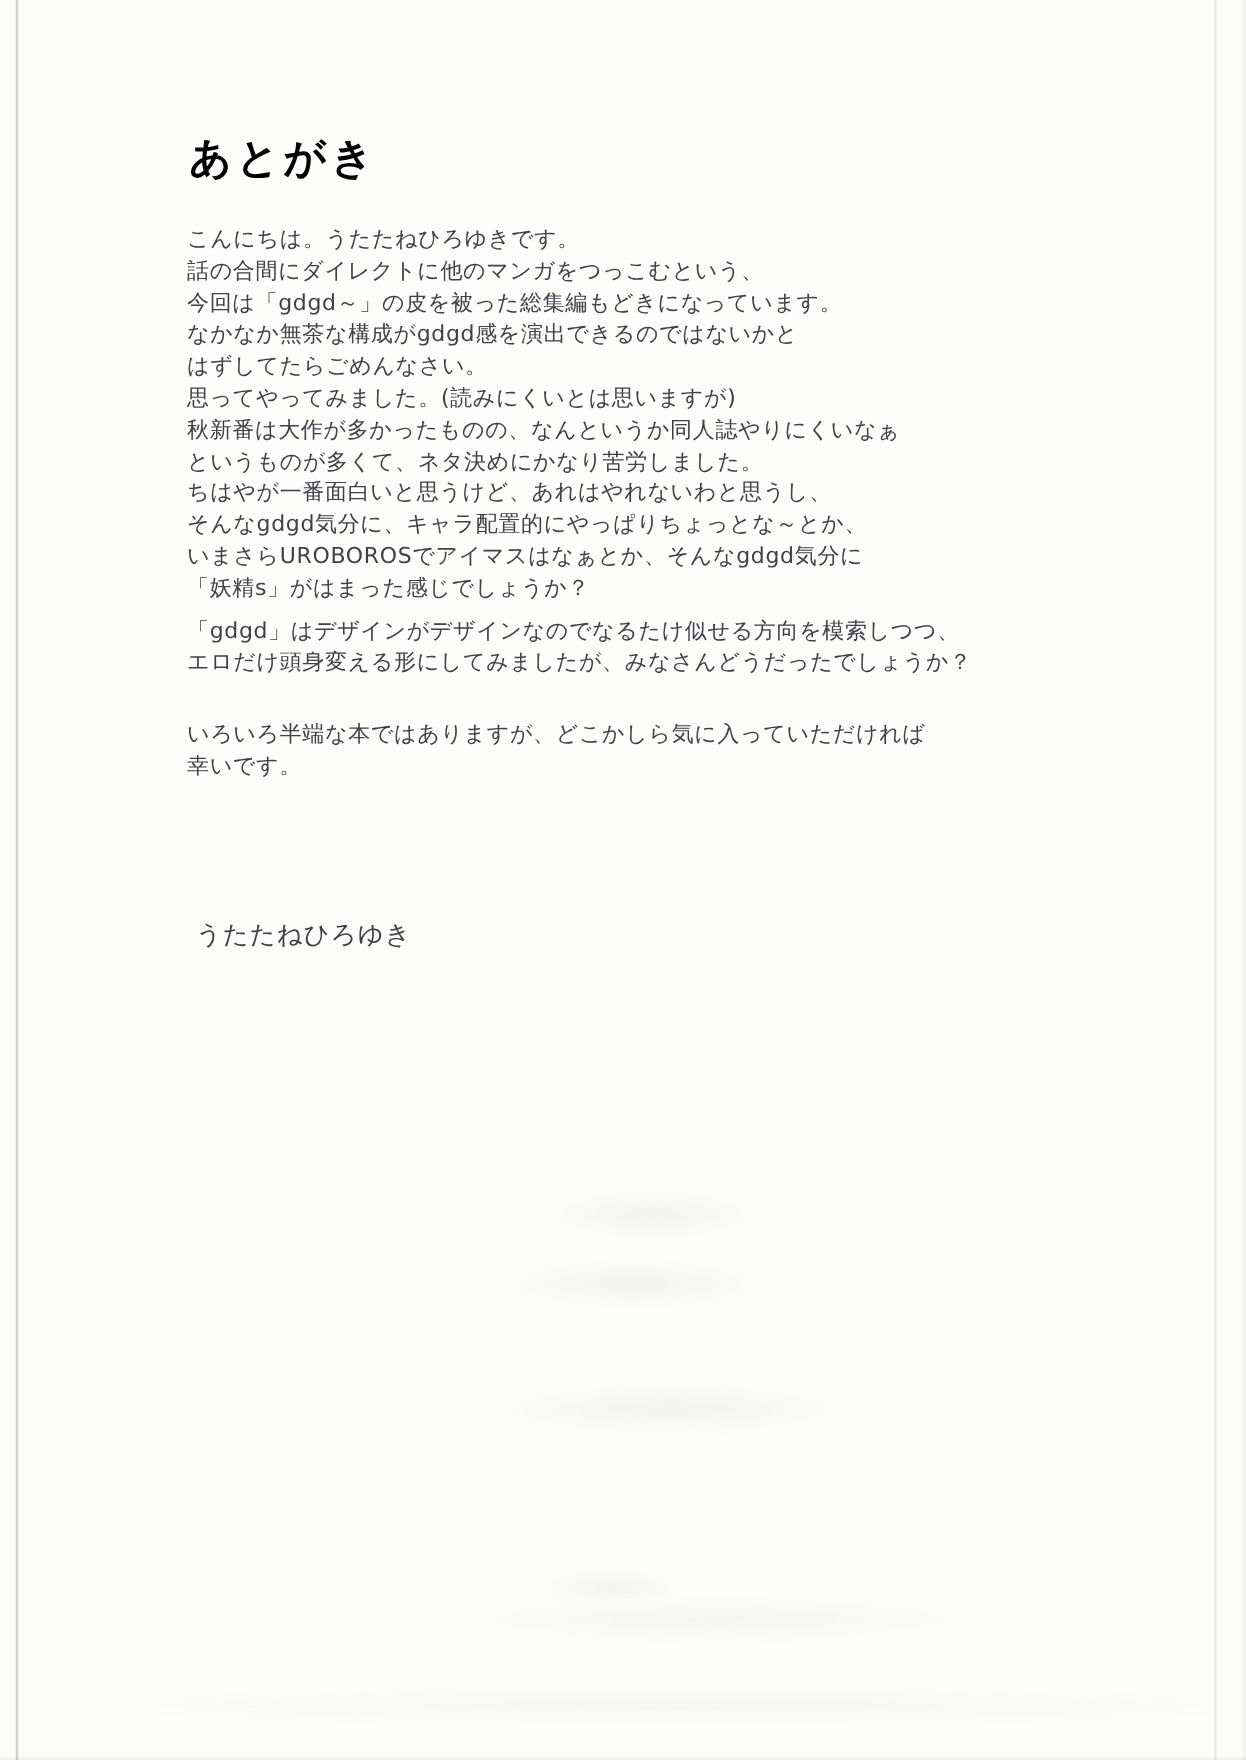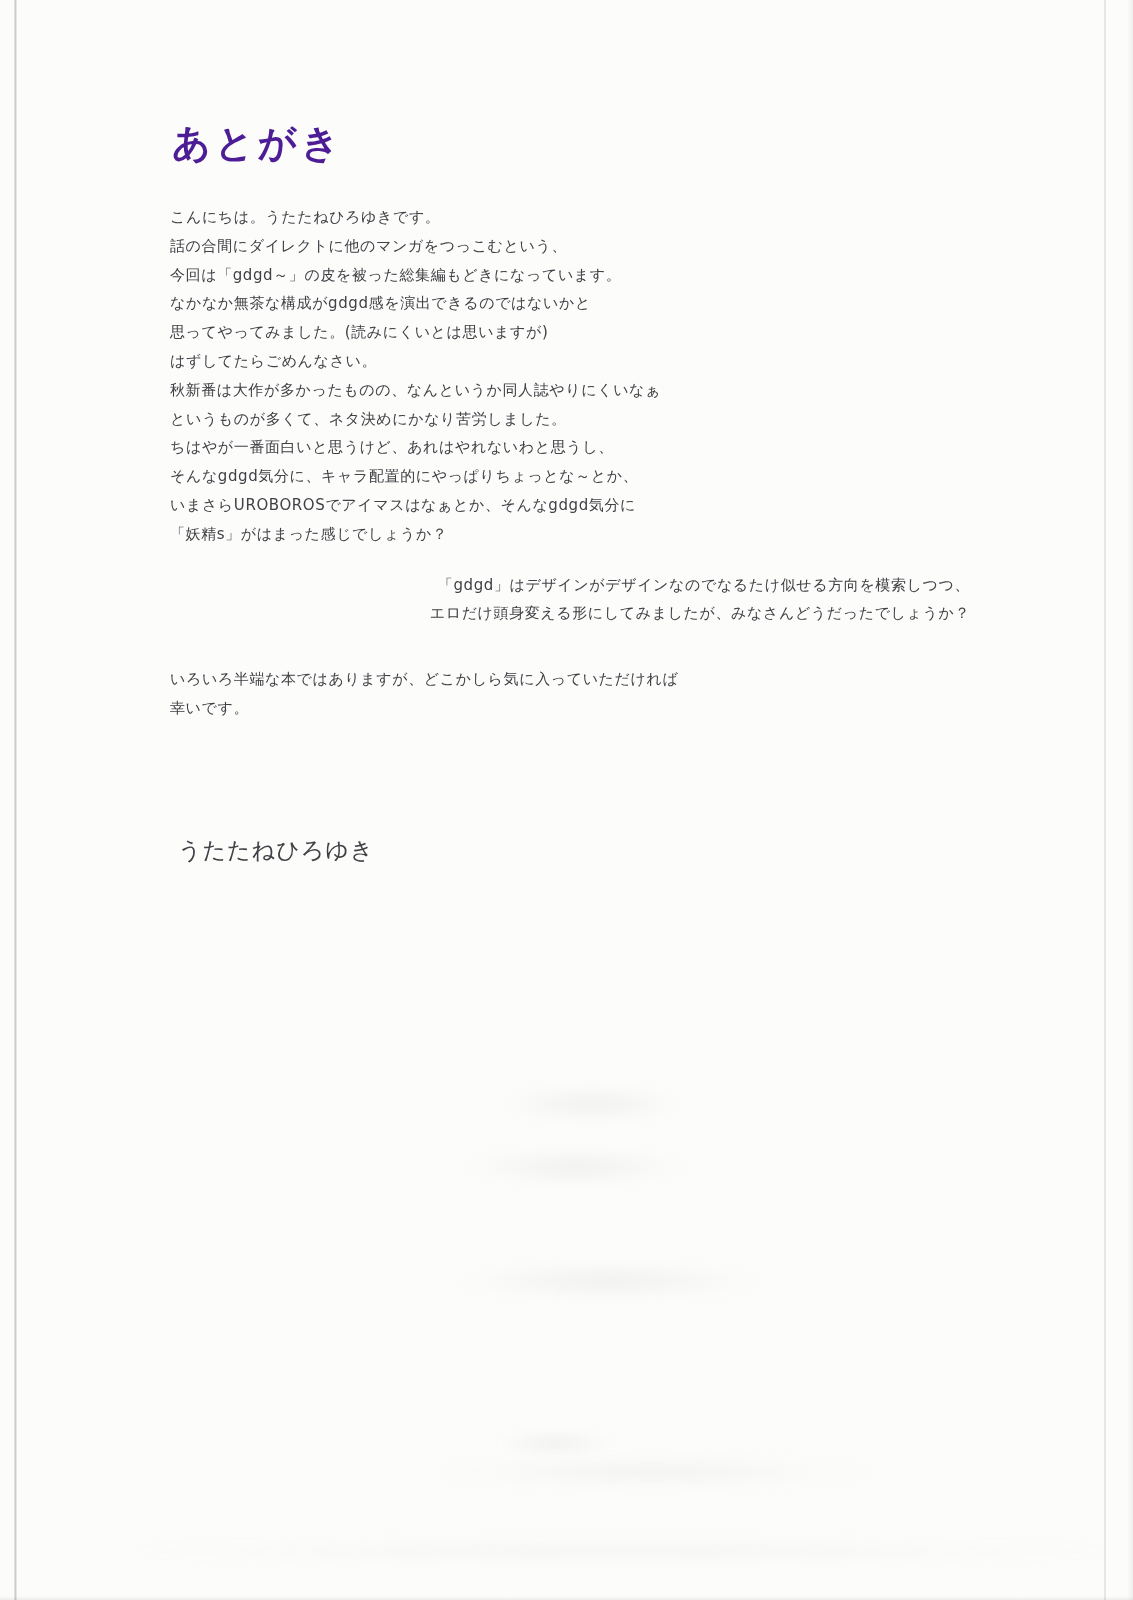--- a/index.html
+++ b/index.html
@@ -45,38 +45,38 @@
   }
   .page-title {
     position: absolute;
     left: 172px;
     top: 120px;
     margin: 0;
     font-size: 38px;
     line-height: 46px;
     font-weight: 700;
     letter-spacing: 4px;
-    color: #4c1d95;
+    color: #000000;
   }
   .text-block {
     position: absolute;
     left: 170px;
     top: 203px;
     width: 800px;
-    font-size: 15px;
+    font-size: 20px;
     line-height: 28.8px;
     letter-spacing: 0.6px;
     color: #404046;
   }
   .text-block p {
     margin: 0;
     padding: 0;
   }
   .text-block p.para-2 { }
-  .text-block p.para-3 { margin-top: 22px; text-align: right; }
+  .text-block p.para-3 { margin-top: 10px; }
   .text-block p.para-4 { margin-top: 37px; }
   .text-block .line { display: block; white-space: nowrap; }
   .signature {
     position: absolute;
     left: 178px;
     top: 836px;
     font-size: 23px;
     line-height: 28.8px;
     letter-spacing: 1px;
     color: #404046;
@@ -108,22 +108,22 @@
   <div class="edge-shade-bottom"></div>
 
   <h1 class="page-title">あとがき</h1>
 
   <div class="text-block">
     <p class="para-1">
       <span class="line">こんにちは。うたたねひろゆきです。</span>
       <span class="line">話の合間にダイレクトに他のマンガをつっこむという、</span>
       <span class="line">今回は「gdgd～」の皮を被った総集編もどきになっています。</span>
       <span class="line">なかなか無茶な構成がgdgd感を演出できるのではないかと</span>
+      <span class="line">はずしてたらごめんなさい。</span>
       <span class="line">思ってやってみました。(読みにくいとは思いますが)</span>
-      <span class="line">はずしてたらごめんなさい。</span>
     </p>
     <p class="para-2">
       <span class="line">秋新番は大作が多かったものの、なんというか同人誌やりにくいなぁ</span>
       <span class="line">というものが多くて、ネタ決めにかなり苦労しました。</span>
       <span class="line">ちはやが一番面白いと思うけど、あれはやれないわと思うし、</span>
       <span class="line">そんなgdgd気分に、キャラ配置的にやっぱりちょっとな～とか、</span>
       <span class="line">いまさらUROBOROSでアイマスはなぁとか、そんなgdgd気分に</span>
       <span class="line">「妖精s」がはまった感じでしょうか？</span>
     </p>
     <p class="para-3">

